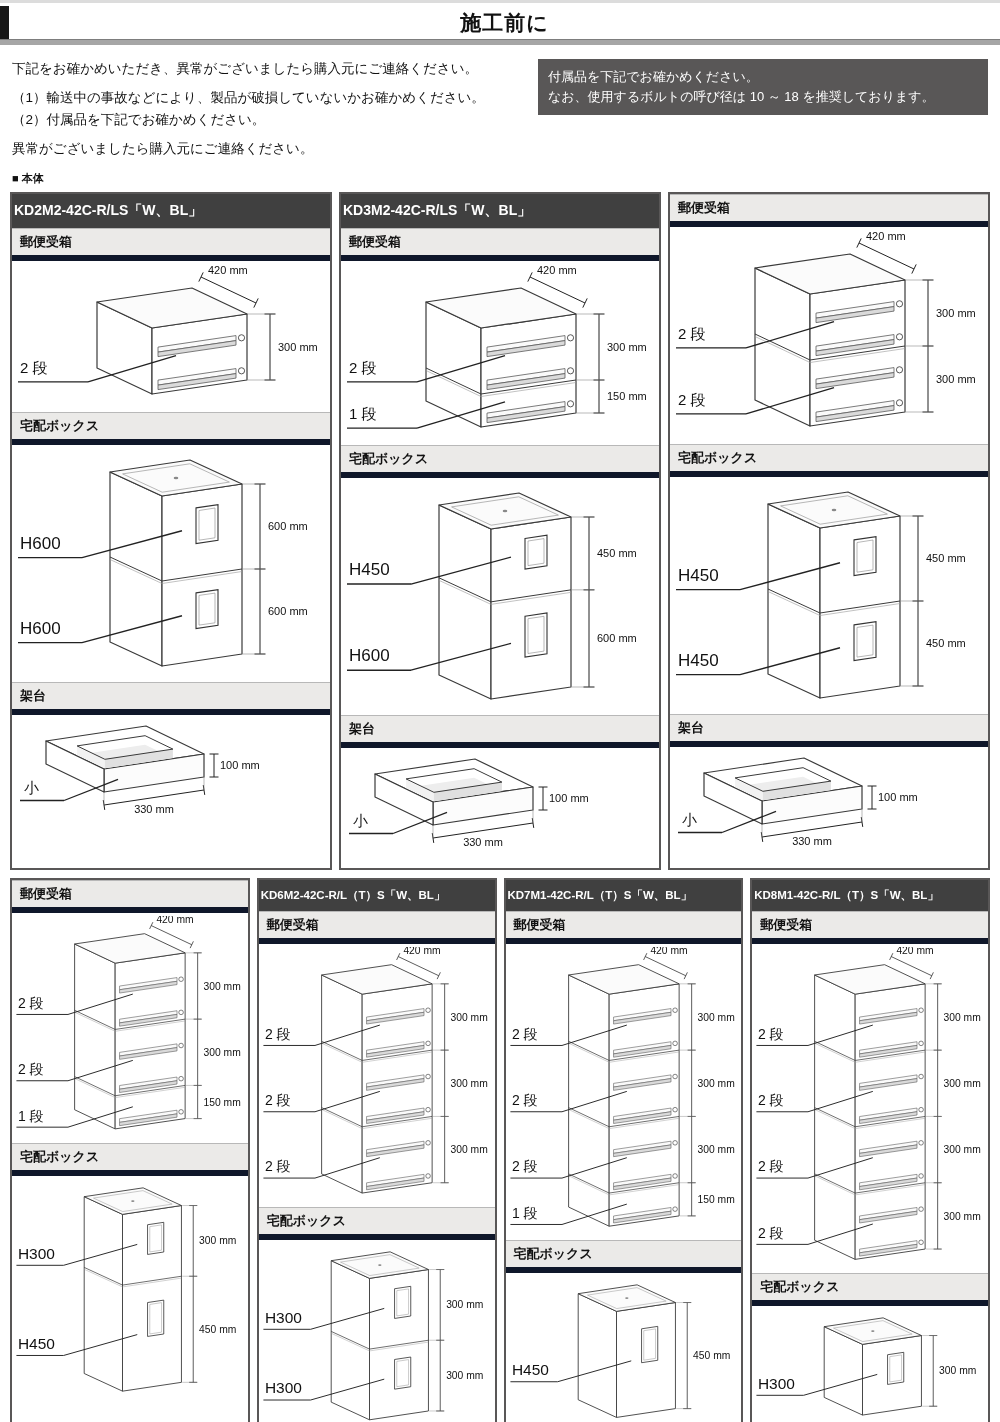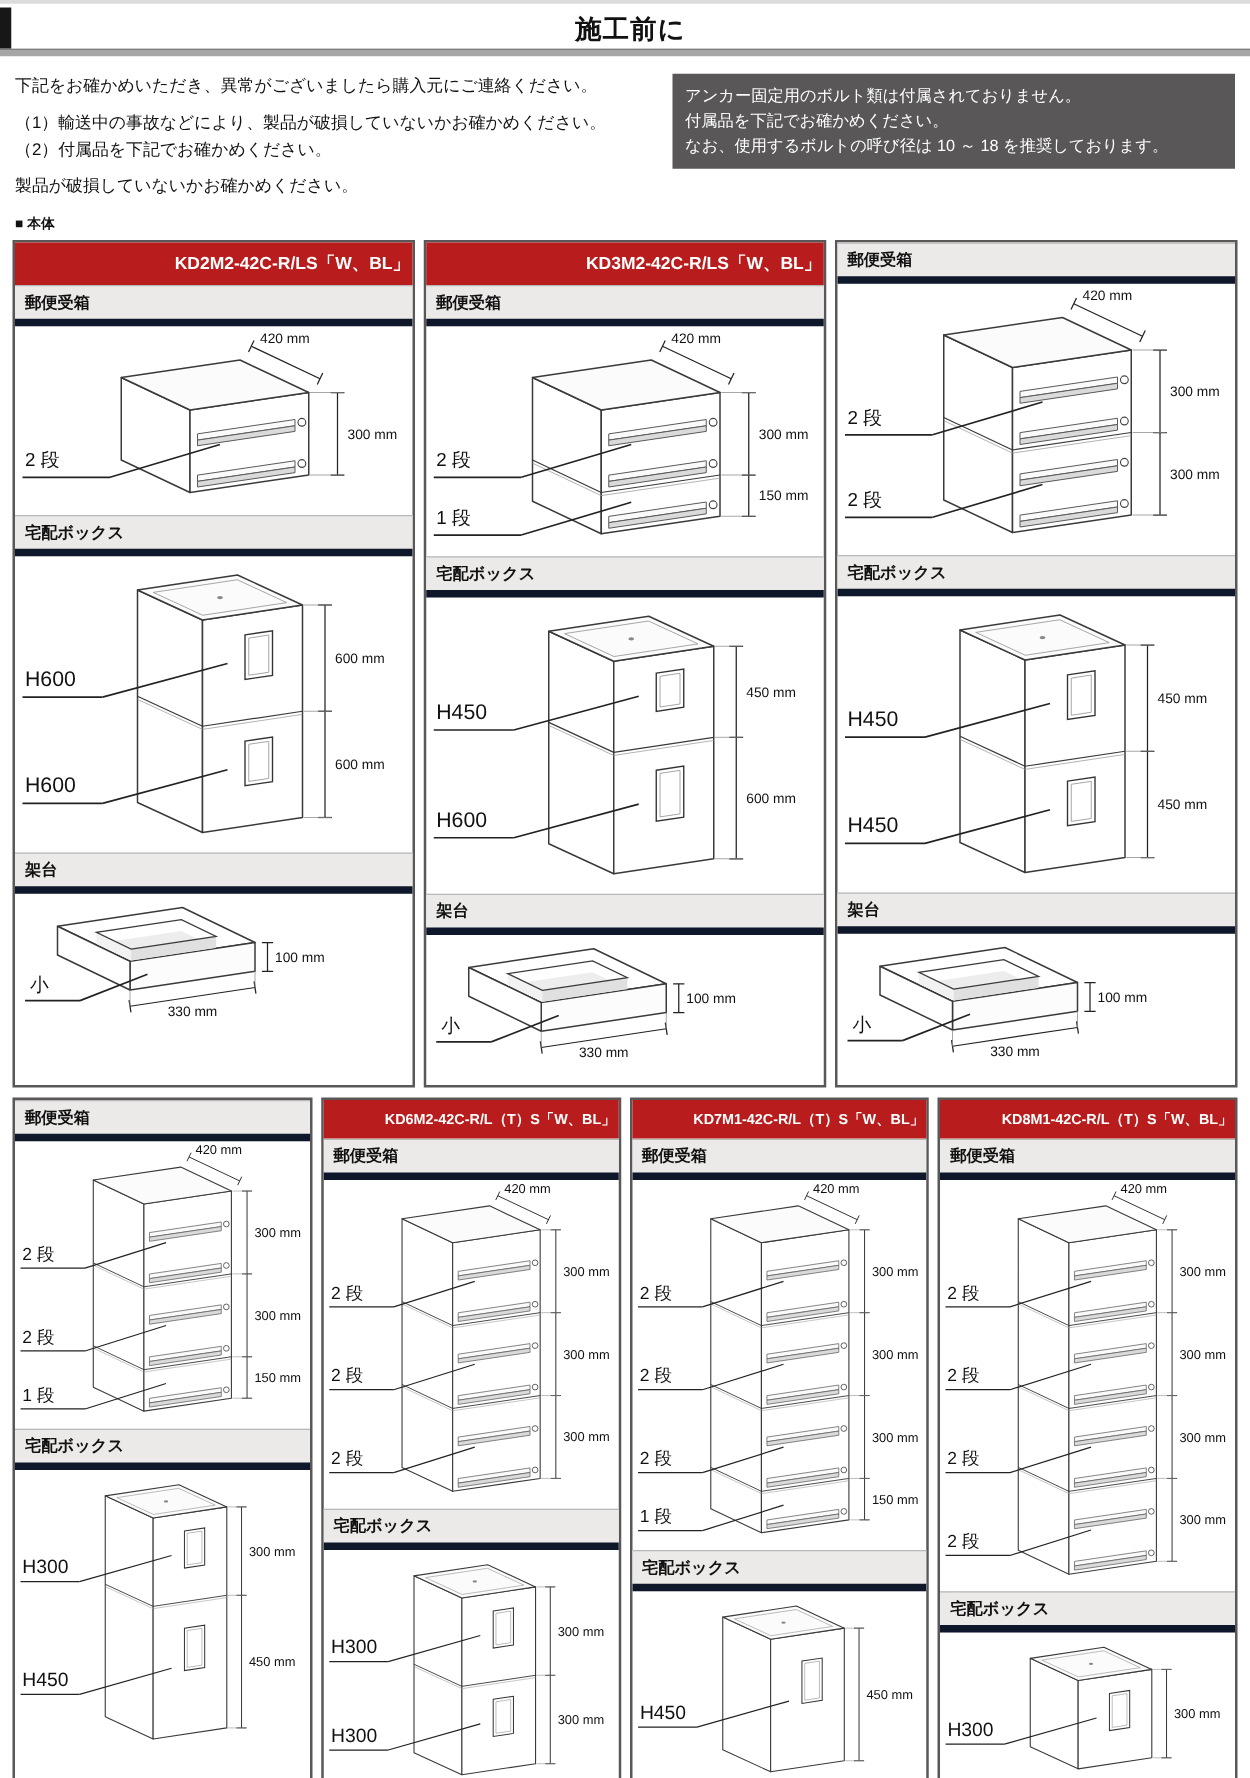--- a/index.html
+++ b/index.html
@@ -13,21 +13,21 @@
   .intro{flex:1;font-size:13.5px;line-height:1.45;}
   .intro p{margin:0 0 3px;}
   .intro p.gap{margin-top:9px;}
   .notice{width:430px;background:#595757;color:#fff;font-size:13px;
           padding:8px 10px;line-height:1.55;}
   .notice p{margin:0;}
   .sec-head{font-size:11px;font-weight:bold;margin:10px 12px 6px;}
   .row{display:flex;align-items:stretch;gap:7px;margin:0 10px 8px;}
   .card{flex:1;border:2px solid #595757;background:#fff;display:flex;
         flex-direction:column;min-width:0;}
-  .card-head{background:#b91c1c;color:#fff;font-weight:bold;text-align:right;
+  .card-head{background:#404040;color:#fff;font-weight:bold;text-align:left;
              padding:8px 2px;font-size:14px;white-space:nowrap;overflow:hidden;}
   .row2 .card-head{font-size:11.5px;}
   .sec-bar{background:#ebeae8;border-top:1px solid #b8b8b8;border-bottom:6px solid #0f172a;
            font-weight:bold;font-size:13px;padding:4px 8px;}
   .sec-body{text-align:center;padding:3px 0 2px;}
   .sec-body.grow{flex:1;}
   svg{display:block;margin:0 auto;}
 </style>
 </head>
 <body>
@@ -37,24 +37,23 @@
   <div class="titlebar">
     <h1>施工前に</h1>
   </div>
   <div class="title-underline"></div>
 
   <div class="intro-row">
     <div class="intro">
       <p>下記をお確かめいただき、異常がございましたら購入元にご連絡ください。</p>
       <p class="gap">（1）輸送中の事故などにより、製品が破損していないかお確かめください。</p>
       <p>（2）付属品を下記でお確かめください。</p>
-      <p class="gap">製品が破損していないかお確かめください。</p>
+      <p class="gap">異常がございましたら購入元にご連絡ください。</p>
     </div>
     <div class="notice">
-      <p>アンカー固定用のボルト類は付属されておりません。</p>
       <p>付属品を下記でお確かめください。</p>
       <p>なお、使用するボルトの呼び径は 10 ～ 18 を推奨しております。</p>
     </div>
   </div>
 
   <h2 class="sec-head">■ 本体</h2>
 
   <div class="row row1" id="row1">
       <div class="card">
         <div class="card-head">KD2M2-42C-R/LS「W、BL」</div>

